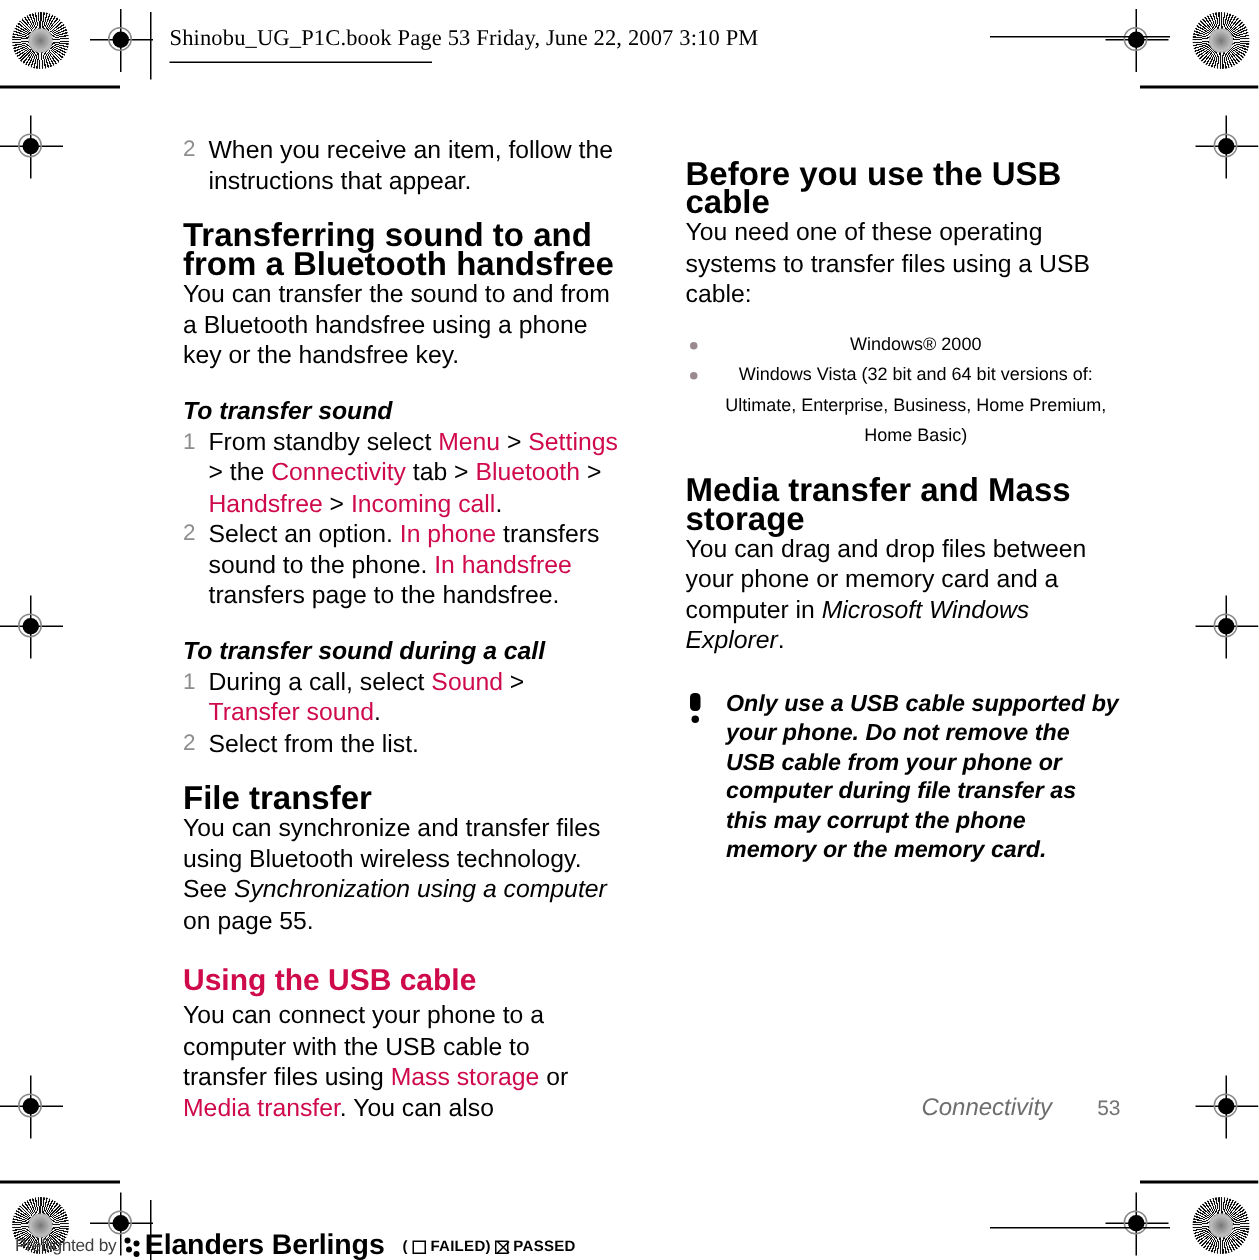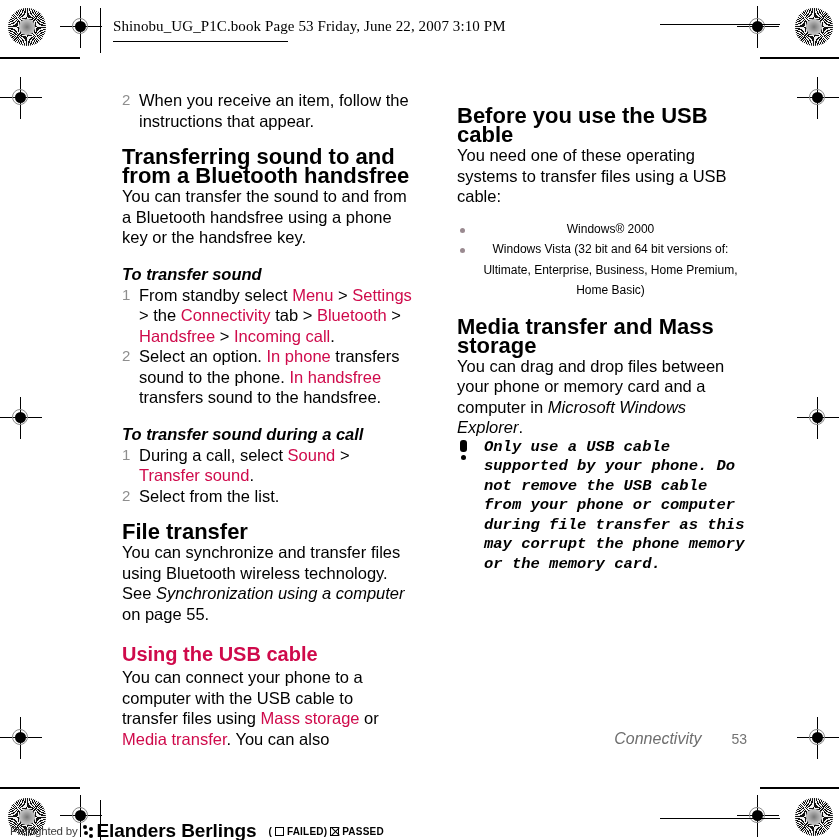--- a/index.html
+++ b/index.html
@@ -174,22 +174,22 @@
     top: 9px;
     width: 5px;
     height: 5px;
     border-radius: 50%;
     background: #9a8a90;
   }
 
   
   .note {
     position: relative;
+    margin-top: 22px;
     padding-left: 27px;
-    font-family: Liberation Mono, monospace;
   }
   .note .note-icon {
     position: absolute;
     left: 2px;
     top: 2px;
     width: 10px;
     height: 22px;
   }
   .note .note-icon .bar {
     position: absolute;
@@ -388,21 +388,21 @@
         <span>When you receive an item, follow the instructions that appear.</span>
       </li>
     </ol>
 
     <h3 class="h-sub">Transferring sound to and from a Bluetooth handsfree</h3>
     <p class="body-text">You can transfer the sound to and from a Bluetooth handsfree using a phone key or the handsfree key.</p>
 
     <h4 class="h-proc">To transfer sound</h4>
     <ol class="numlist">
         <li><span class="num">1</span><span>From standby select </span><span class="pink">Menu</span><span> &gt; </span><span class="pink">Settings</span><span> &gt; the </span><span class="pink">Connectivity</span><span> tab &gt; </span><span class="pink">Bluetooth</span><span> &gt; </span><span class="pink">Handsfree</span><span> &gt; </span><span class="pink">Incoming call</span><span>.</span></li>
-        <li><span class="num">2</span><span>Select an option. </span><span class="pink">In phone</span><span> transfers sound to the phone. </span><span class="pink">In handsfree</span><span> transfers sound to the handsfree.</span></li>
+        <li><span class="num">2</span><span>Select an option. </span><span class="pink">In phone</span><span> transfers sound to the phone. </span><span class="pink">In handsfree</span><span> transfers page to the handsfree.</span></li>
       </ol>
 
     <h4 class="h-proc">To transfer sound during a call</h4>
     <ol class="numlist">
         <li><span class="num">1</span><span>During a call, select </span><span class="pink">Sound</span><span> &gt; </span><span class="pink">Transfer sound</span><span>.</span></li>
         <li><span class="num">2</span><span>Select from the list.</span></li>
       </ol>
 
     <h3 class="h-sub">File transfer</h3>
     <p class="body-text"><span>You can synchronize and transfer files using Bluetooth wireless technology. See </span><span class="ital">Synchronization using a computer</span><span> on page 55.</span></p>

